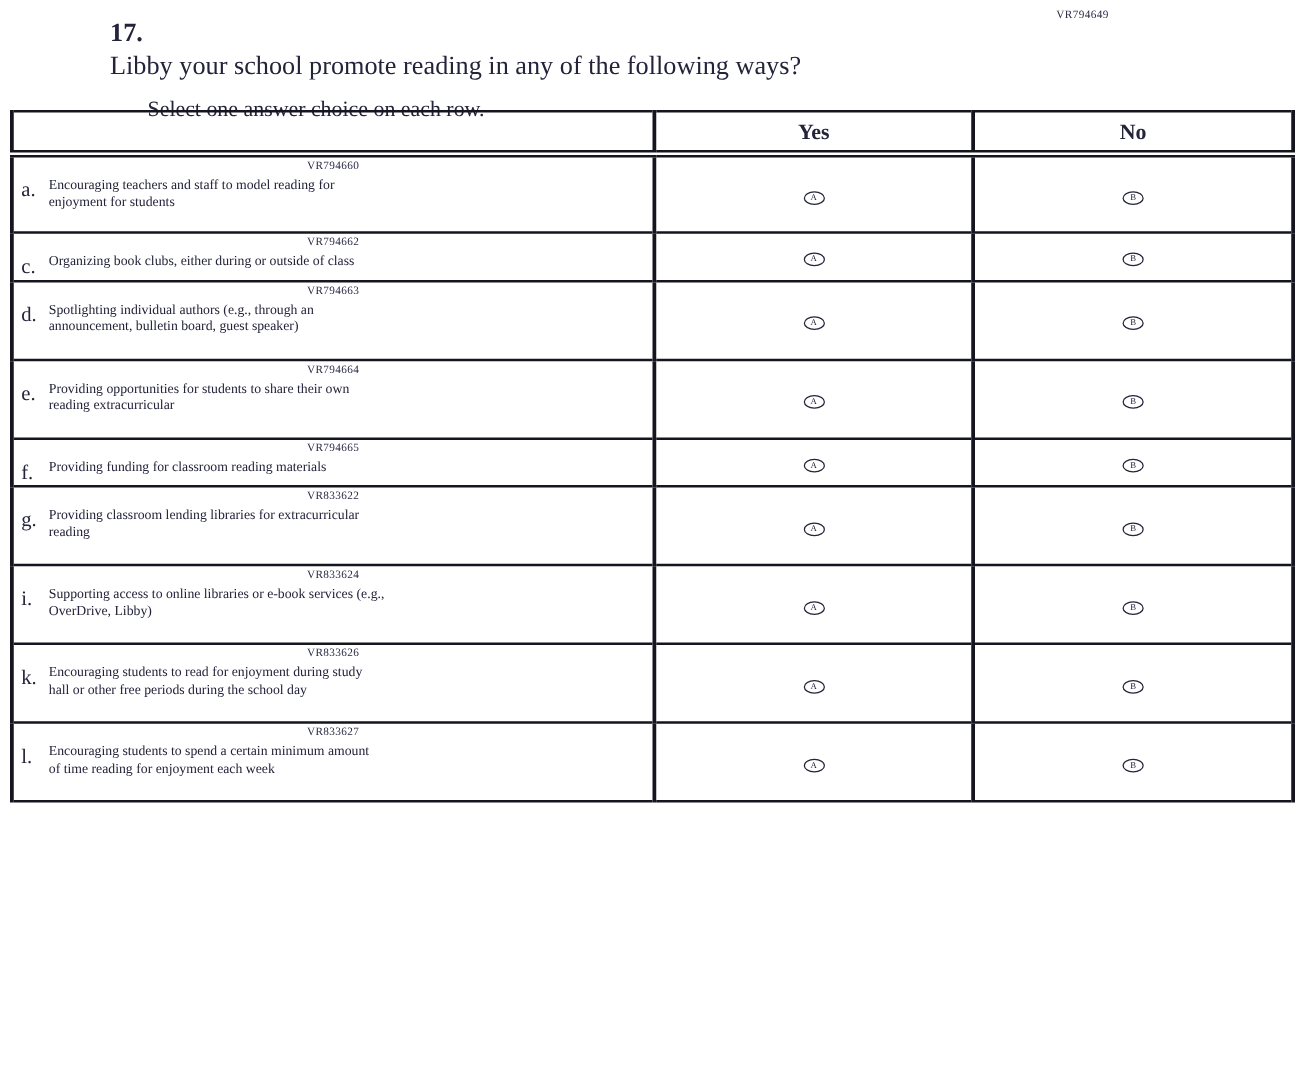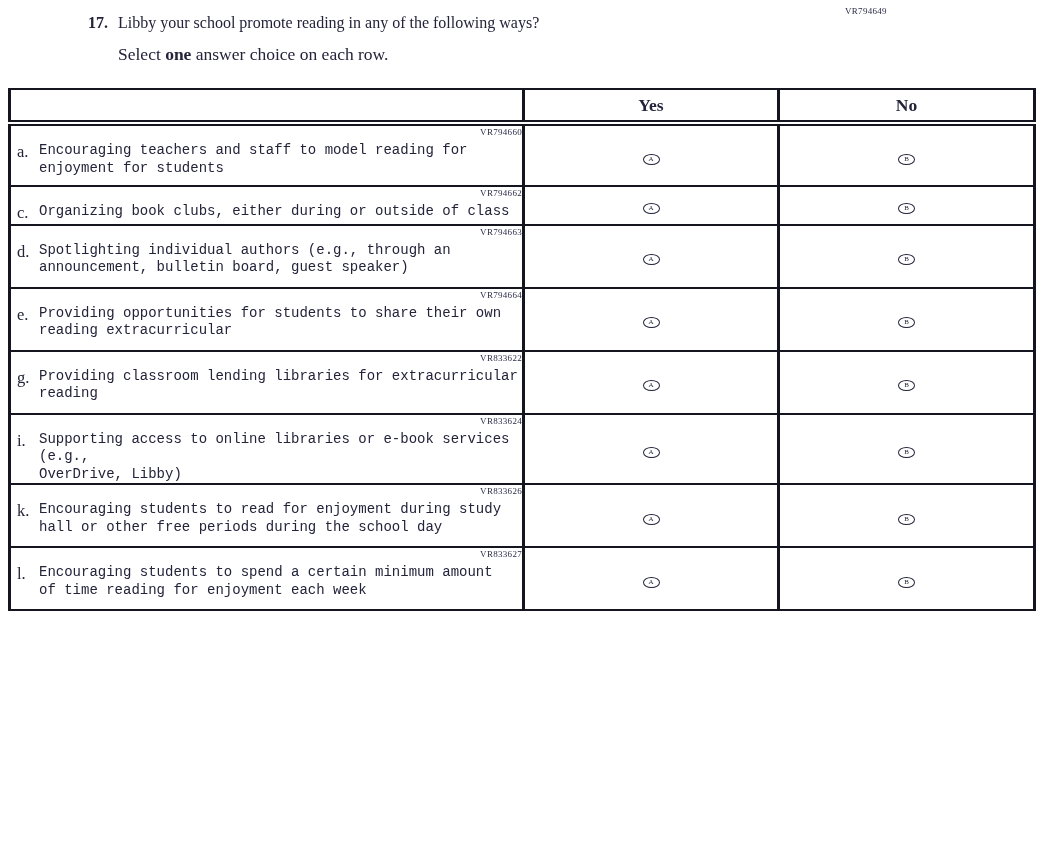--- a/index.html
+++ b/index.html
@@ -9,49 +9,49 @@
     color:#23233a;
   }
   .page { position:relative; width:1040px; height:865px; background:#ffffff; overflow:hidden;border-radius:15px; }
 
   .page-code {
     position:absolute; left:845px; top:6px;
     font-size:9px; letter-spacing:0.3px; color:#2c2c48;
   }
 
   .question { position:absolute; left:88px; top:13px; }
-  .q-line { display:flex; font-size:16px; line-height:1.25; }
+  .q-line { display:flex; font-size:21px; line-height:1.25;flex-direction:column; }
   .q-num { font-weight:bold; width:30px; flex:none; }
   .q-instruction { margin-left:30px; margin-top:11px; font-size:17.5px; }
-  .q-instruction b { font-weight:bold; }
+  .q-instruction b { font-weight:normal; }
 
   table.survey {
     position:absolute; left:8px; top:88px;
     width:1025px; border-collapse:collapse; table-layout:fixed;
   }
   table.survey th, table.survey td {
     border:2px solid #15151f;
     border-left-width:3px; border-right-width:3px;
     padding:0;
   }
   table.survey thead th {
     height:30px; font-size:17.5px; font-weight:bold;
     text-align:center; vertical-align:middle;
     border-bottom:6px double #15151f;
   }
   tr.h2 { height:63px; }
   tr.h1 { height:28px; }
   td.desc { vertical-align:top; padding:1px 4px 4px 12px; }
   .vr {
-    text-align:right; font-size:9px; line-height:12px;
+    text-align:center; font-size:9px; line-height:12px;
     letter-spacing:0.3px; color:#2c2c48;
   }
   .item { display:flex; margin-top:4px; padding-left:6px; }
   .letter { width:22px; flex:none; font-size:16.5px; line-height:1.25; }
-  .text { font-size:14px; line-height:1.25; white-space:pre-line;font-family:Liberation Mono, monospace; }
+  .text { font-size:11px; line-height:1.25; white-space:pre-line; }
   td.opt { text-align:center; vertical-align:middle; }
   .bubble {
     display:inline-flex; align-items:center; justify-content:center;
     width:15px; height:9px;
     border:1.7px solid #23233a; border-radius:50%;
     background:#ffffff; cursor:pointer;
   }
   .bl { font-size:7px; line-height:1; color:#23233a; font-family:"Liberation Serif", serif; }
 </style>
 </head>
@@ -155,20 +155,39 @@
       <span class="bubble">
               <span class="bl">A</span>
             </span>
     </td>
     <td class="opt">
       <span class="bubble">
               <span class="bl">B</span>
             </span>
     </td>
   </tr>
+        <tr class="h1">
+    <td class="desc">
+      <div class="vr">VR794665</div>
+      <div class="item">
+        <span class="letter">f.</span>
+        <div class="text">Providing funding for classroom reading materials</div>
+      </div>
+    </td>
+    <td class="opt">
+      <span class="bubble">
+              <span class="bl">A</span>
+            </span>
+    </td>
+    <td class="opt">
+      <span class="bubble">
+              <span class="bl">B</span>
+            </span>
+    </td>
+  </tr>
         <tr class="h2">
     <td class="desc">
       <div class="vr">VR833622</div>
       <div class="item">
         <span class="letter">g.</span>
         <div class="text">Providing classroom lending libraries for extracurricular
 reading</div>
       </div>
     </td>
     <td class="opt">

